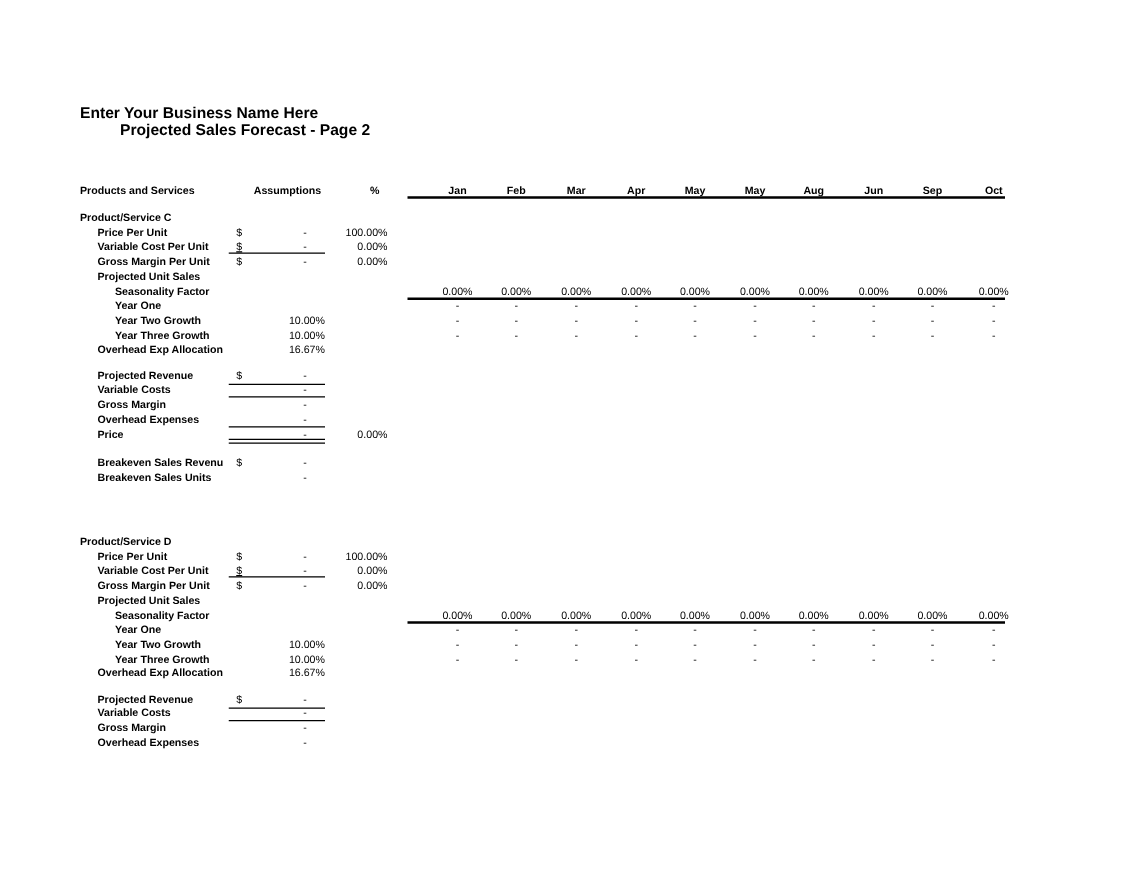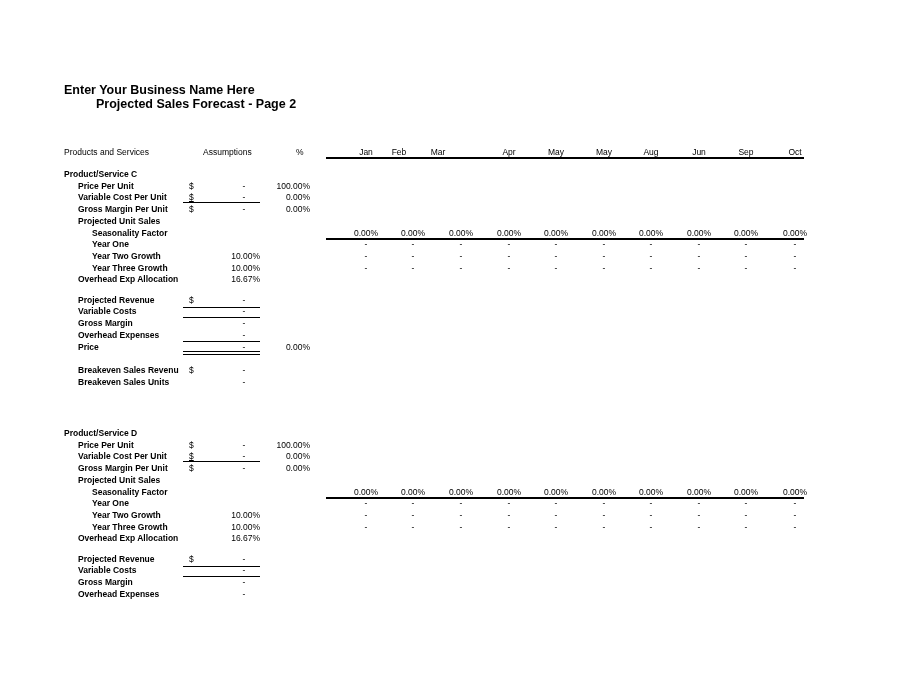--- a/index.html
+++ b/index.html
@@ -1,39 +1,39 @@
 <!DOCTYPE html>
 <html><head>
 <meta charset="utf-8">
 <style>
   html, body { margin:0; padding:0; background:#ffffff; }
   body { width:899px; height:695px; position:relative; overflow:hidden;
          font-family:"Liberation Sans", sans-serif; color:#000; }
   .abs { position:absolute; white-space:nowrap; }
   .title { font-size:12.5px; font-weight:bold; left:64px; }
-  .hdr { font-size:8.5px; font-weight:normal; }
+  .hdr { font-size:8.5px; font-weight:bold; }
   .lbl { font-size:8.5px; font-weight:bold; }
   .val { font-size:8.5px; }
   .num { font-size:8.5px; text-align:right; }
   .ctr { text-align:center; }
   .line { position:absolute; background:#000; }
 </style>
 </head>
 <body>
 
 <div class="abs title" style="top:83px;">Enter Your Business Name Here</div>
 <div class="abs title" style="top:97px;padding-left:32px;">Projected Sales Forecast - Page 2</div>
 
 <div class="abs hdr" style="left:64px; top:147px;">Products and Services</div>
 <div class="abs hdr" style="left:203px; top:147px;">Assumptions</div>
 <div class="abs hdr" style="left:296px; top:147px;">%</div>
 <div id="month-headers">
     <div class="abs hdr ctr" style="left: 346px; width: 40px; top: 147px;">Jan</div>
-    <div class="abs hdr ctr" style="left: 379px; width: 40px; top: 147px;">Feb</div>
-    <div class="abs hdr ctr" style="left: 418px; width: 40px; top: 147px;">Mar</div>
+    <div class="abs hdr ctr" style="left: 393px; width: 40px; top: 147px;">Feb</div>
+    <div class="abs hdr ctr" style="left: 441px; width: 40px; top: 147px;">Mar</div>
     <div class="abs hdr ctr" style="left: 489px; width: 40px; top: 147px;">Apr</div>
     <div class="abs hdr ctr" style="left: 536px; width: 40px; top: 147px;">May</div>
     <div class="abs hdr ctr" style="left: 584px; width: 40px; top: 147px;">May</div>
     <div class="abs hdr ctr" style="left: 631px; width: 40px; top: 147px;">Aug</div>
     <div class="abs hdr ctr" style="left: 679px; width: 40px; top: 147px;">Jun</div>
     <div class="abs hdr ctr" style="left: 726px; width: 40px; top: 147px;">Sep</div>
     <div class="abs hdr ctr" style="left: 775px; width: 40px; top: 147px;">Oct</div>
   </div>
 <div class="line" style="left:326px; top:157px; width:478px; height:2px;"></div>
 

